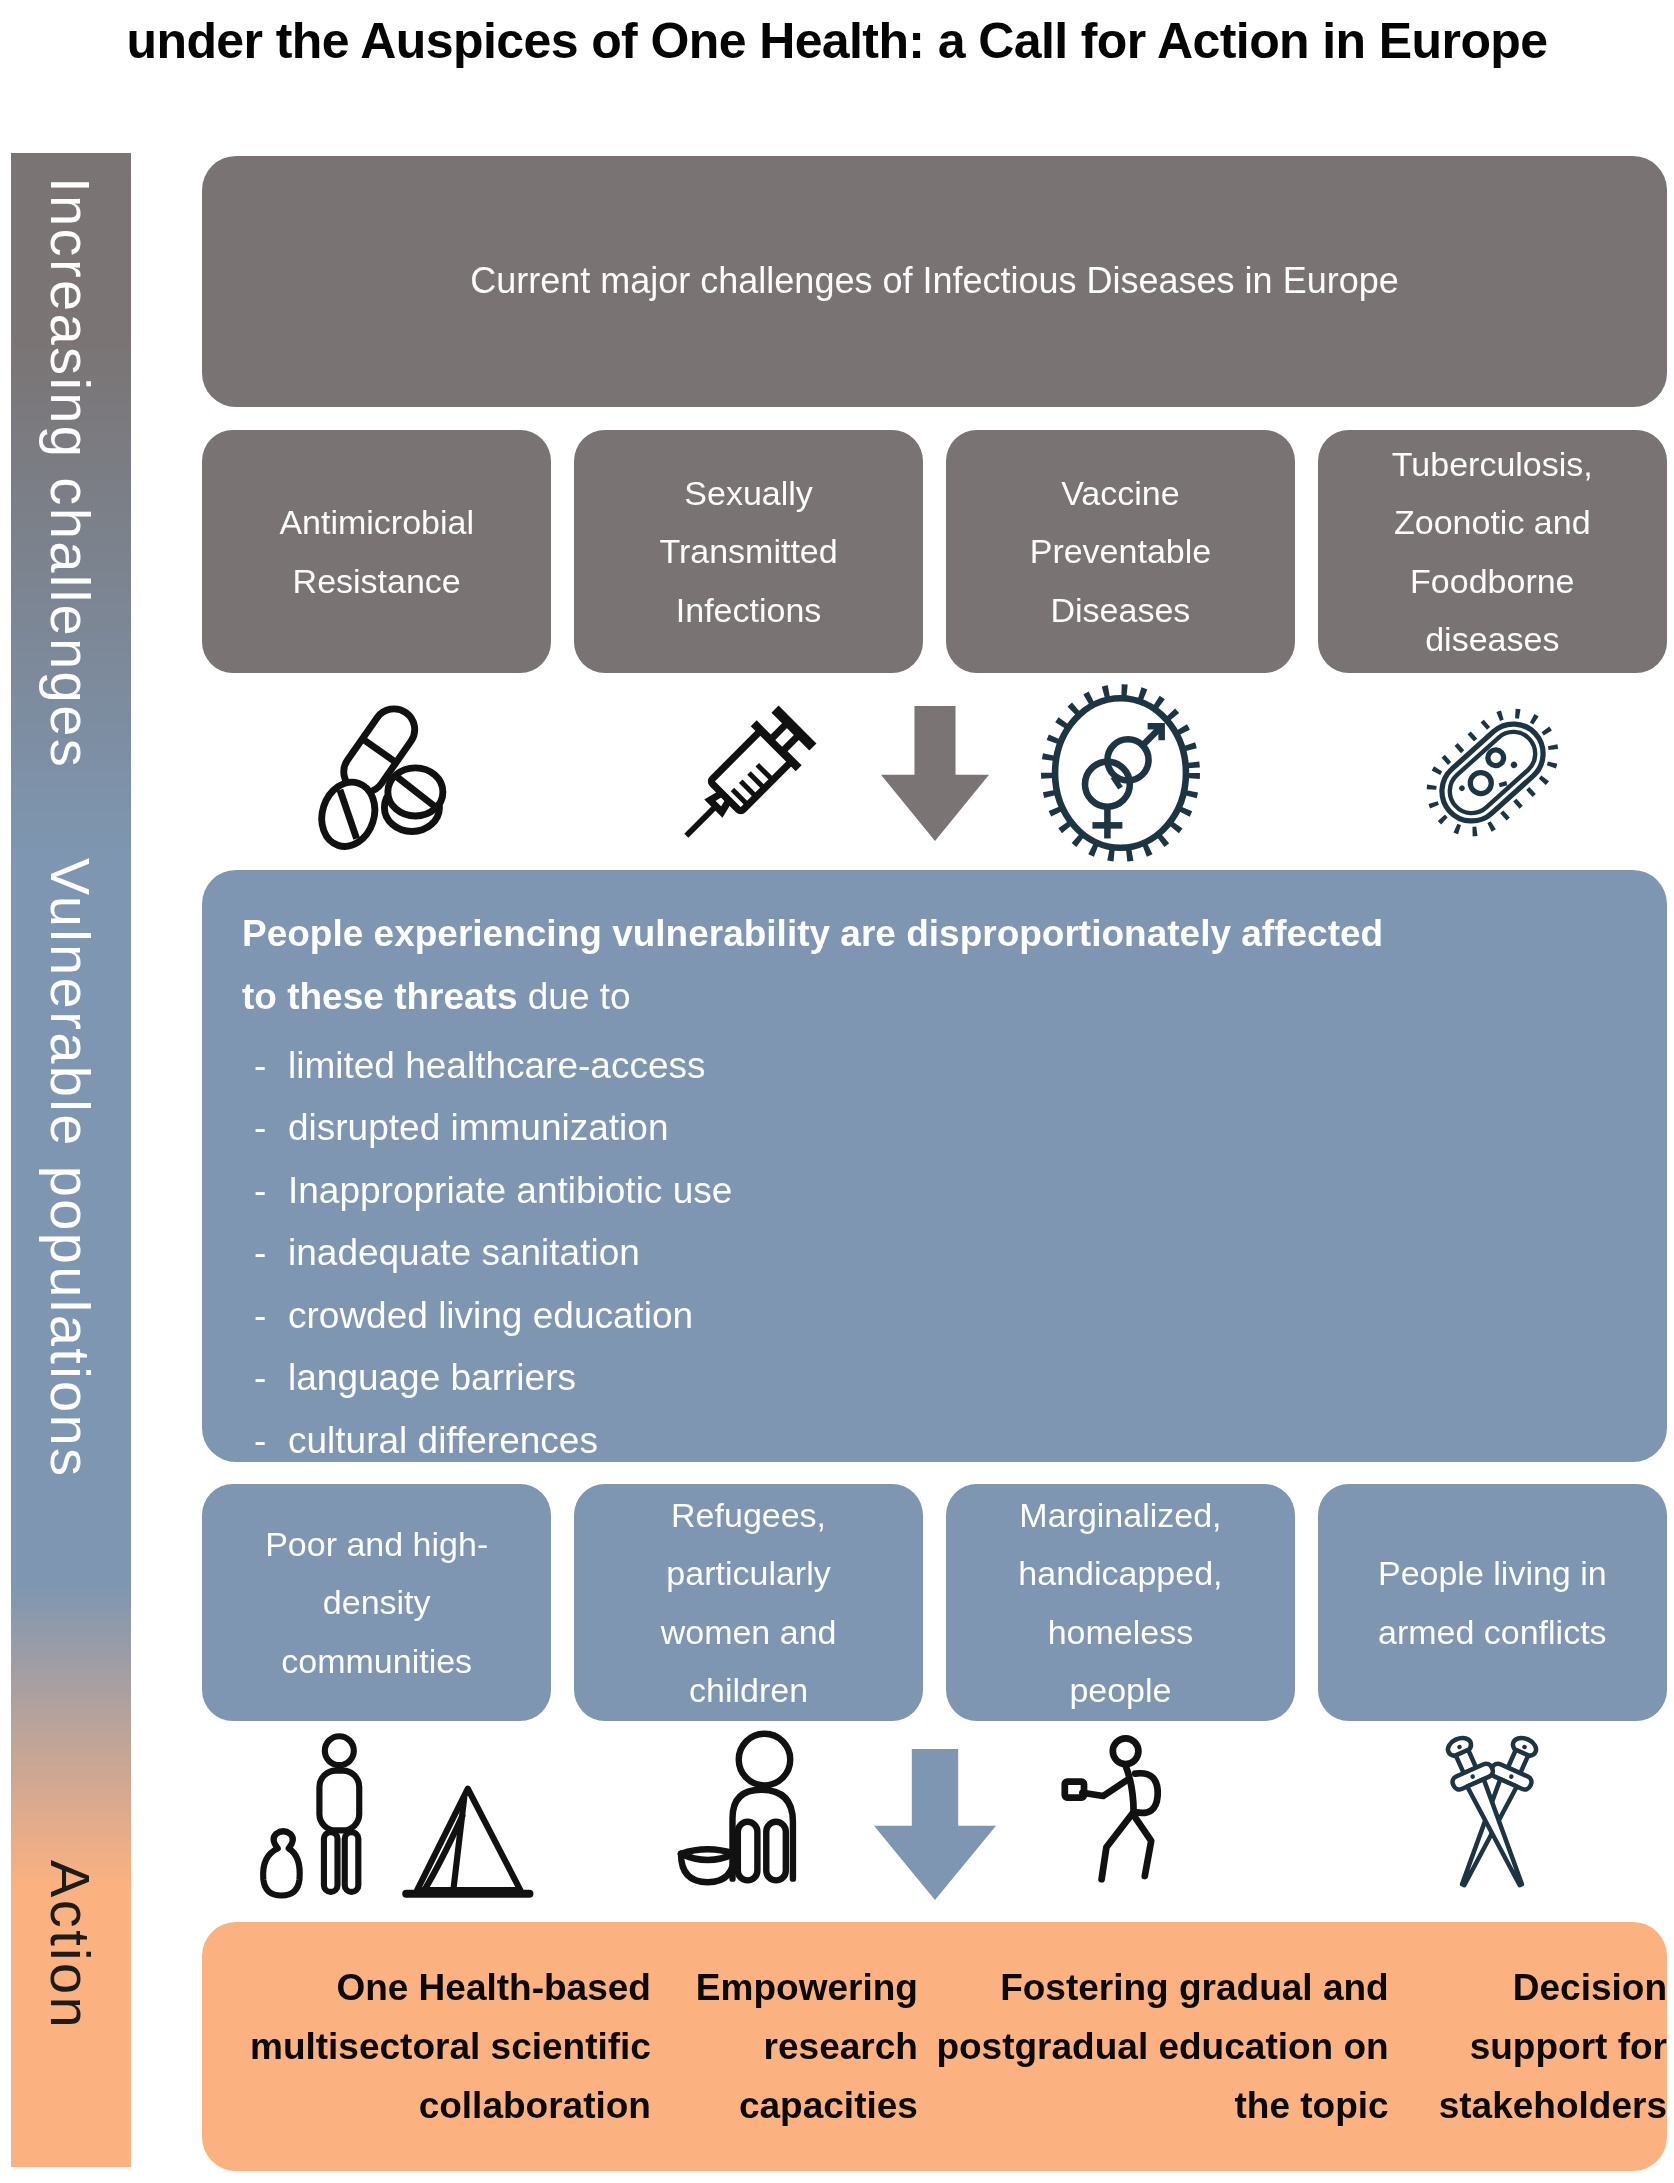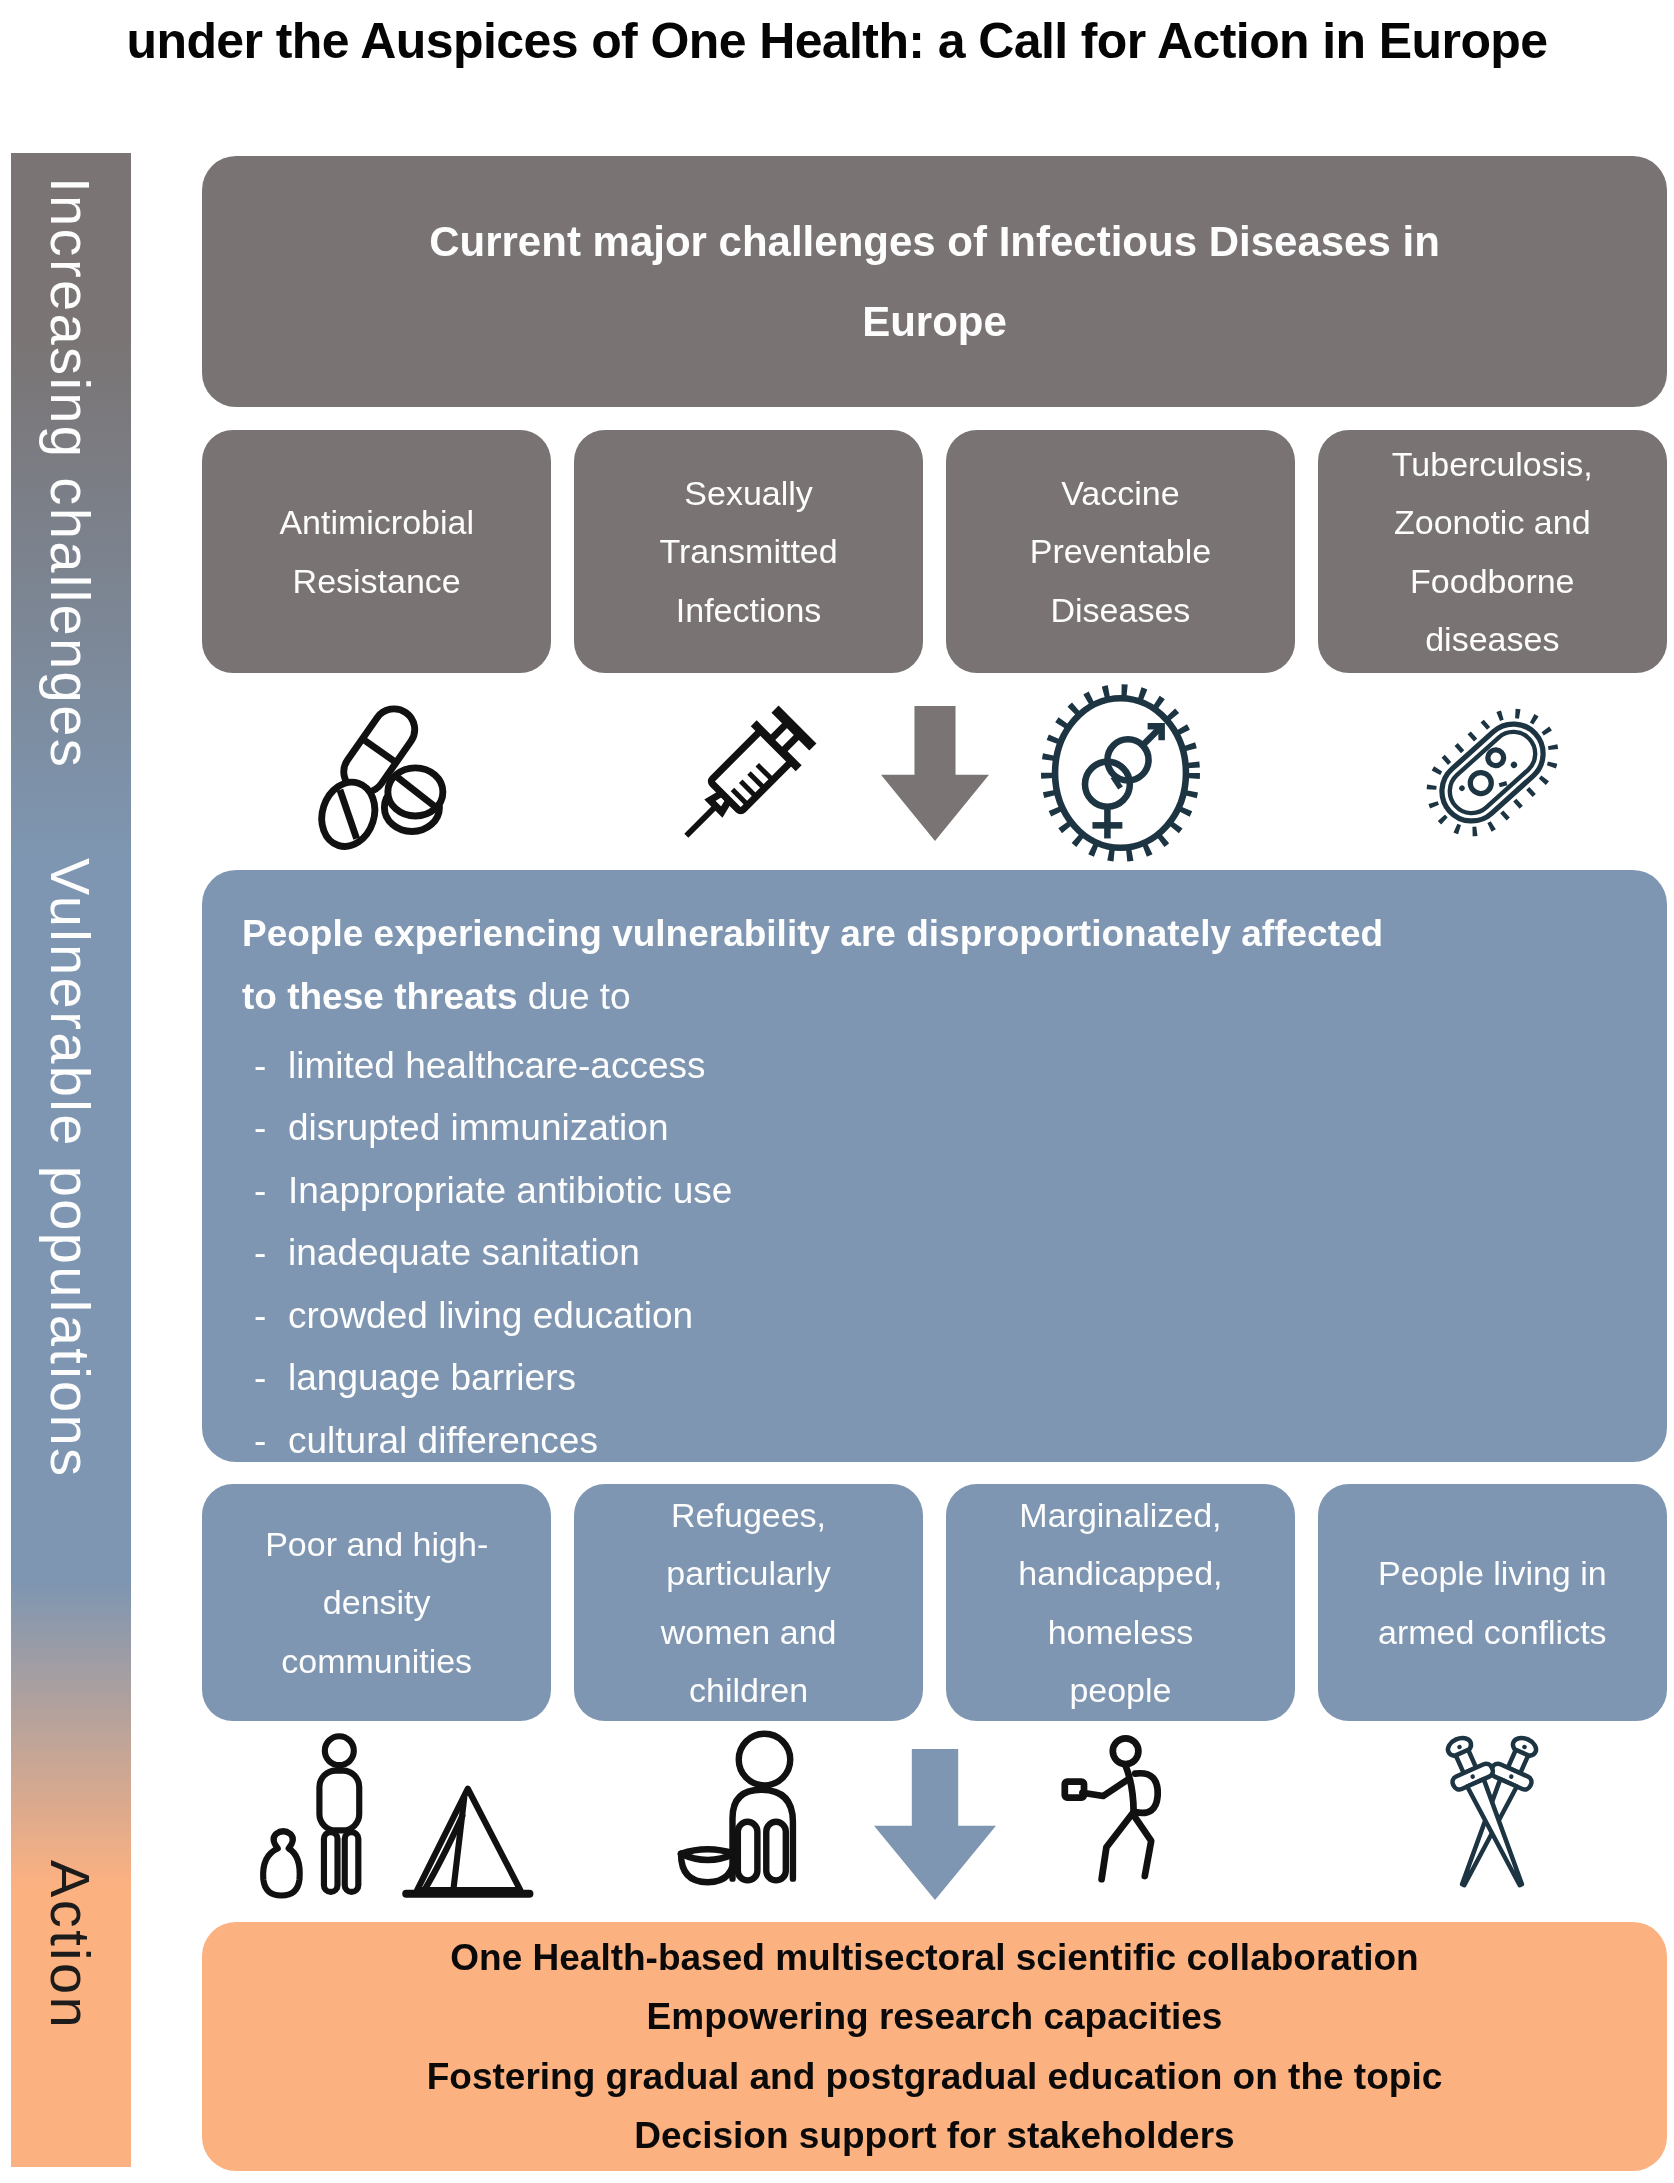--- a/index.html
+++ b/index.html
@@ -36,22 +36,22 @@
   .round-box { box-sizing:border-box; border-radius:34px; }
   .gray   { background:#7a7373; }
   .blue   { background:#7e96b1; }
   .orange { background:#fcb181; }
   
   .header-box {
     position:absolute; top:156px; left:0; width:1465px; height:251px;
     display:flex; align-items:center; justify-content:center;
   }
   .header-box .txt {
-    max-width:1126px; text-align:center; color:#fdfdfd;
-    font-size:42px; line-height:1.9;font-weight:bold;
+    max-width:1126px; text-align:left; color:#fdfdfd;
+    font-size:36px; line-height:1.9;
   }
   
   .four-row { position:absolute; left:0; width:1465px; display:flex; gap:22.5px; }
   .row-1 { top:430px;  height:243px; }
   .row-2 { top:1484px; height:237px; }
   .cell-box {
     flex:1; display:flex; align-items:center; justify-content:center;
     text-align:center; color:#fdfdfd; font-size:34px; line-height:1.72;
     padding:0 50px; box-sizing:border-box; border-radius:31px;
   }
@@ -73,22 +73,22 @@
   .blue-box .intro { font-size:37px; line-height:1.7; }
   .blue-box .intro b { font-weight:700; }
   .blue-box .intro .reg { font-weight:400; }
   .bullets { margin-top:18px; }
   .bullet { display:flex; font-size:37px; line-height:1.0; }
   .bullet + .bullet { margin-top:25.5px; }
   .bullet .dash { width:34px; margin-left:12px; flex:none; }
   
   .orange-box {
     position:absolute; top:1922px; left:0; width:1465px; height:249px;
-    display:flex; flex-direction:column; align-items:center; justify-content:center;
-    color:#0a0a0a; font-weight:700; font-size:37px; line-height:1.6; text-align:left;
+    display:flex; flex-direction:row; align-items:center; justify-content:center;
+    color:#0a0a0a; font-weight:700; font-size:37px; line-height:1.6; text-align:right;
   }
   svg { display:block; }
 </style>
 </head>
 <body>
 
 <div class="page">
 
   <div class="title">
     <div>under the Auspices of One Health: a Call for Action in Europe</div>

